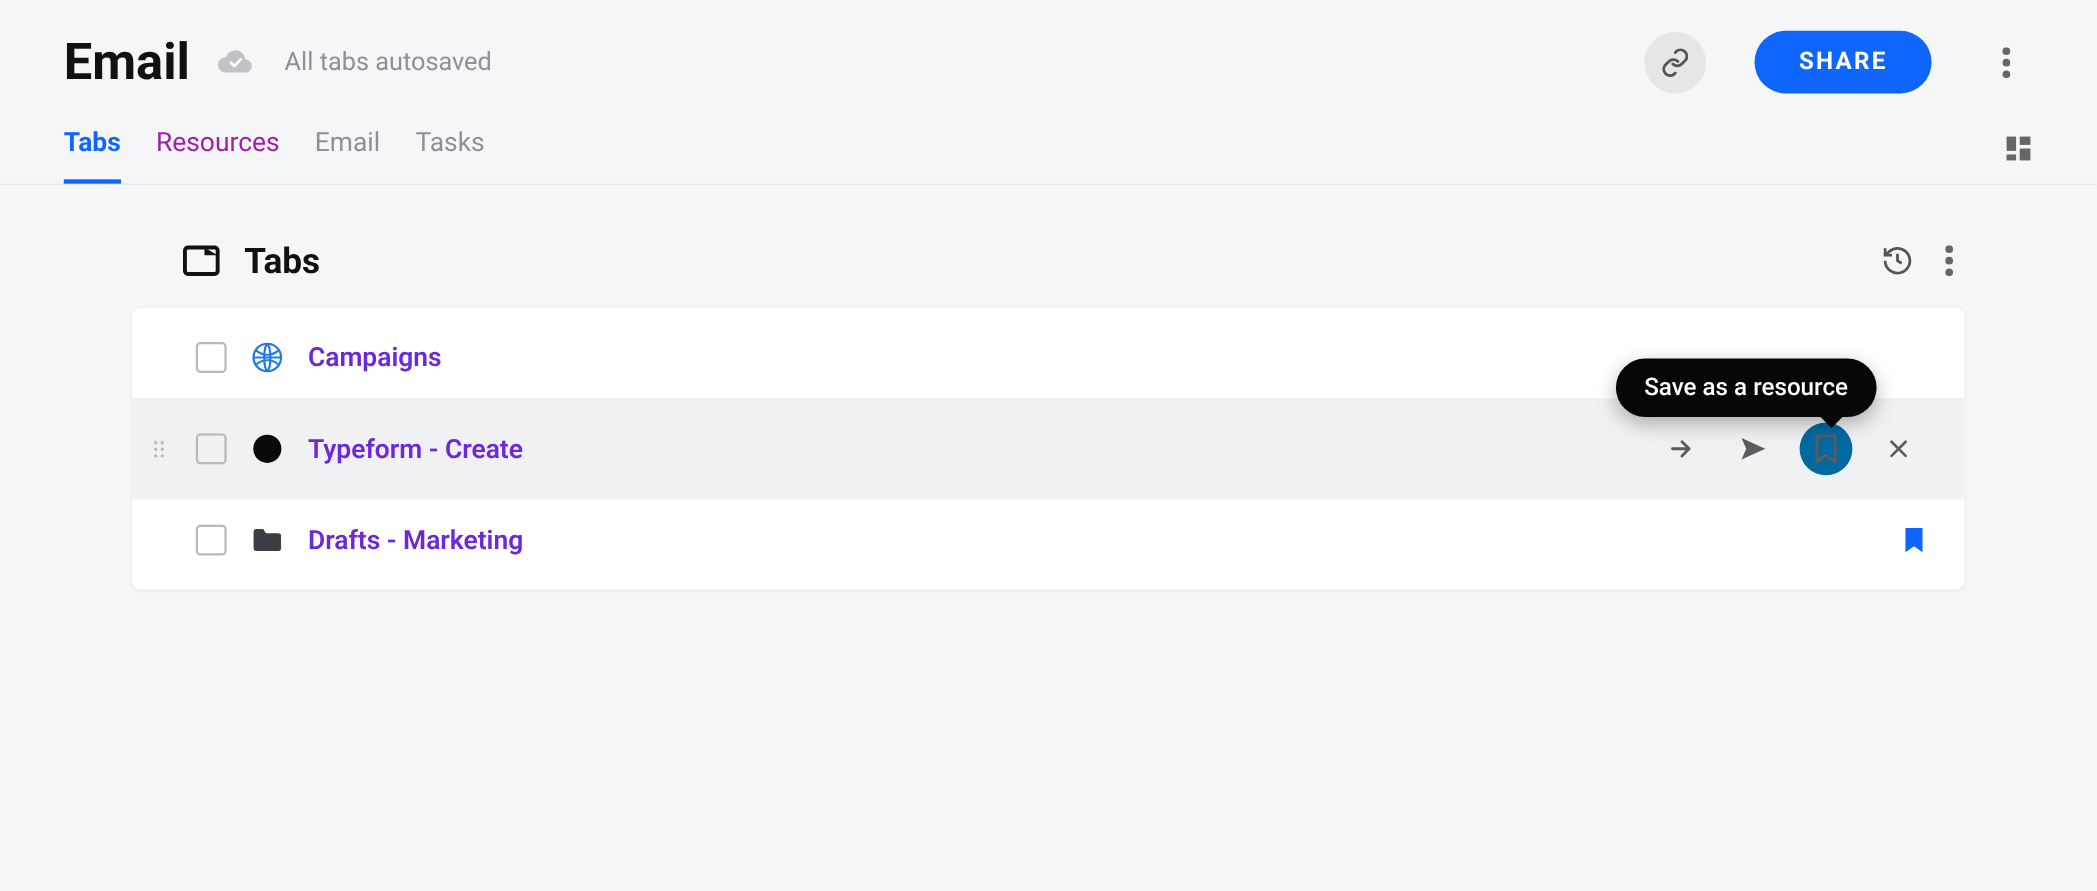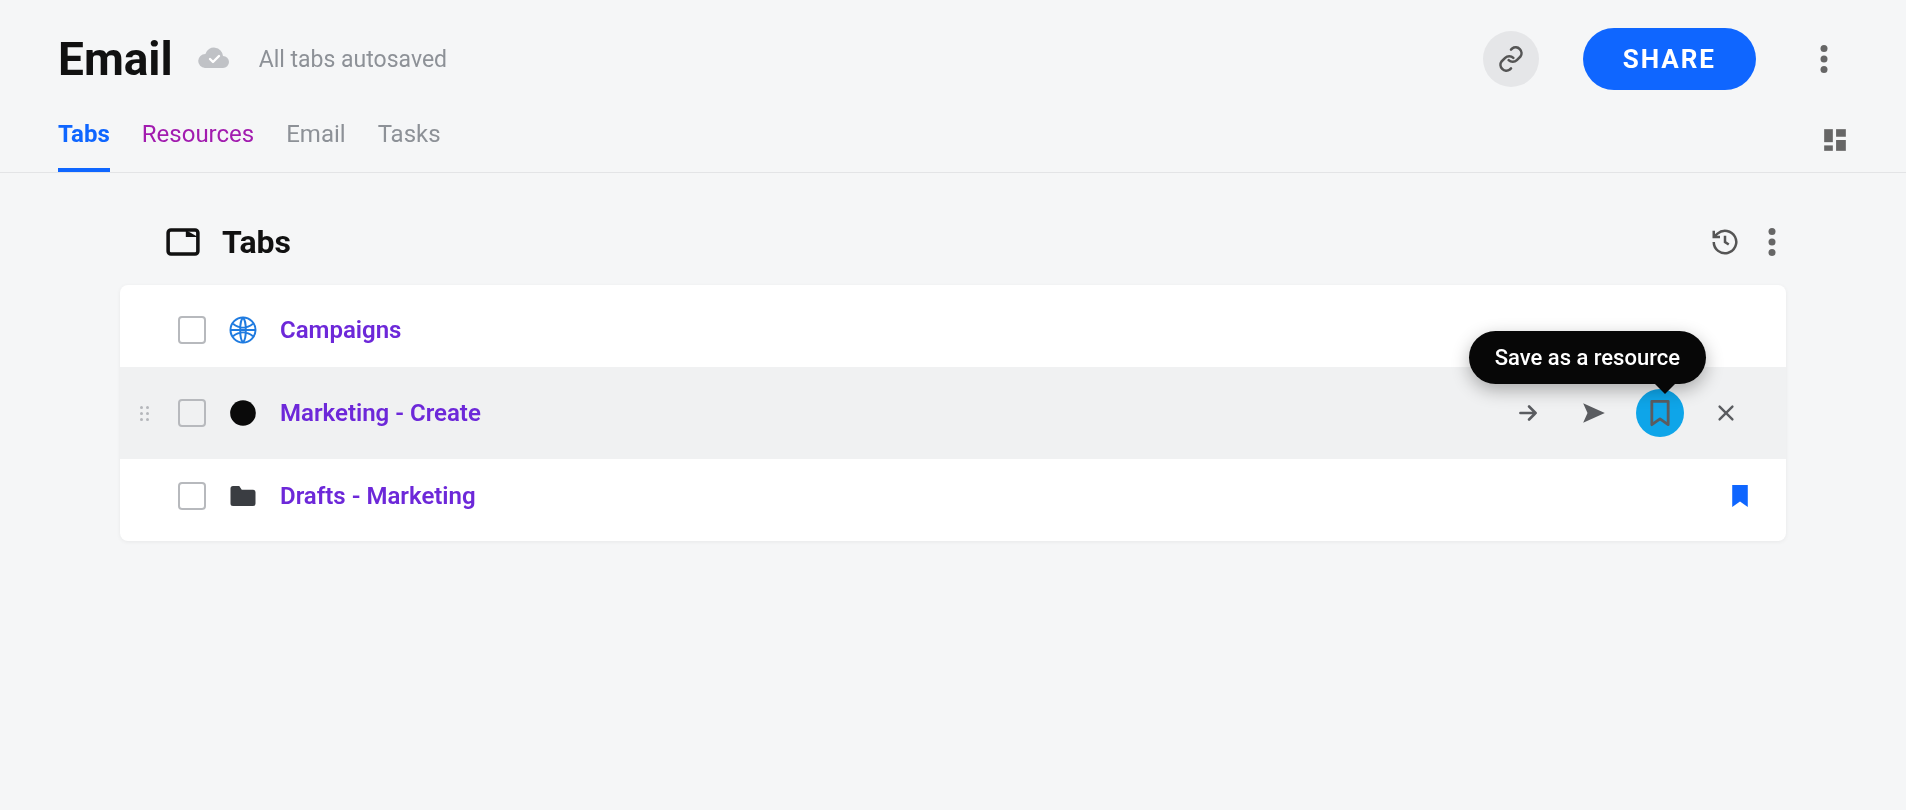--- a/index.html
+++ b/index.html
@@ -43,21 +43,21 @@
     display: inline-flex;
     align-items: center;
     justify-content: center;
     cursor: pointer;
   }
   .share-btn {
     background: #0f66ff;
     color: #fff;
     font-weight: 700;
     letter-spacing: 2px;
-    font-size: 26px;
+    font-size: 22px;
     border-radius: 999px;
     padding: 16px 40px;
     margin-left: 20px;
     cursor: pointer;
   }
   .more-btn {
     width: 48px; height: 48px;
     display: inline-flex;
     align-items: center; justify-content: center;
     margin-left: 20px;
@@ -167,21 +167,21 @@
     border-bottom:none;
   }
   .bookmarked {
     color:#0f66ff;
   }
   .circ-btn {
     width:48px;height:48px;border-radius:50%;
     display:inline-flex;align-items:center;justify-content:center;
     cursor:pointer;
   }
-  .circ-btn.hover { background:#0ea5e9; }
+  .circ-btn.hover { background:#0369a1; }
   svg { display:block; }
 </style>
 </head>
 <body>
 
 <div class="header">
   <div class="page-title">Email</div>
   <div class="autosave">
     <span class="cloud">
       <svg width="34" height="26" viewBox="0 0 34 26" fill="none">
@@ -294,21 +294,21 @@
             <span class="dot"></span>
             <span class="dot"></span>
           </span>
       </span>
       <span class="checkbox"></span>
       <span class="favicon">
         <svg width="28" height="28" viewBox="0 0 24 24">
             <circle cx="12" cy="12" r="11" fill="#0a0a0a"></circle>
           </svg>
       </span>
-      <span class="row-title">Marketing - Create</span>
+      <span class="row-title">Typeform - Create</span>
       <span class="row-spacer"></span>
       <div class="row-actions" style="position:relative;">
         <span class="circ-btn">
           <svg width="26" height="26" viewBox="0 0 24 24" fill="none" stroke="#5a5c60" stroke-width="2.4" stroke-linecap="round" stroke-linejoin="round">
             <path d="M5 12h14M13 6l6 6-6 6"></path>
           </svg>
         </span>
         <span class="circ-btn">
           <svg width="28" height="26" viewBox="0 0 24 24" fill="#5a5c60">
             <path d="M2 3l20 9-20 9 4-9-4-9z"></path>

